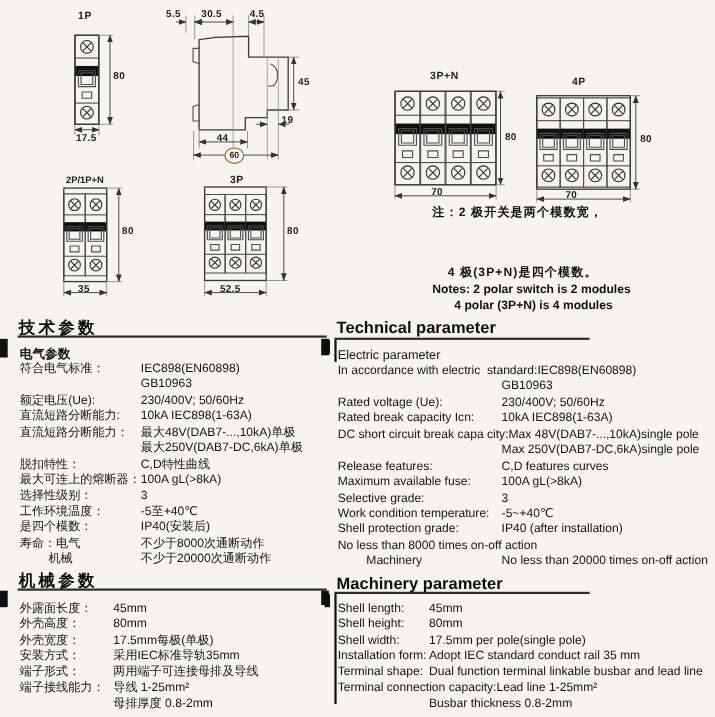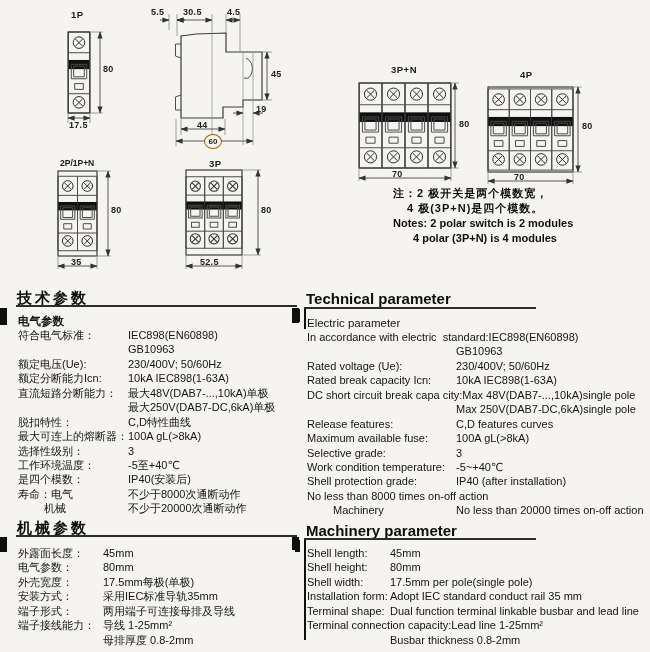--- a/index.html
+++ b/index.html
@@ -12,21 +12,21 @@
   svg .ext{stroke:#787878;stroke-width:0.7;fill:none;}
   svg .dim{stroke:#333;stroke-width:0.8;fill:none;}
   svg .aux{stroke:#8a8a8a;stroke-width:0.7;fill:none;}
   .dimtxt{position:absolute;font-size:9px;font-weight:bold;color:#222;letter-spacing:.3px;white-space:pre;}
   .dlabel{position:absolute;font-size:9.5px;font-weight:bold;color:#1a1a1a;letter-spacing:.5px;white-space:pre;}
   .circ60{position:absolute;left:204px;top:134px;width:16px;height:13px;border:1px solid #a16207;
           border-radius:50%;font-size:8px;font-weight:bold;display:flex;align-items:center;
           justify-content:center;background:#f5f4f1;color:#222;}
   .notes{position:absolute;left:393px;top:186px;font-size:11px;font-weight:bold;line-height:15px;color:#101010;}
   .notes .zh{letter-spacing:1px;}
-  .notes .ind1{padding-left:14px;}
+  .notes .ind1{padding-left:14px;margin-top:40px;}
   .notes .ind2{padding-left:20px;}
   .h-zh{position:absolute;font-size:15px;font-weight:bold;letter-spacing:3px;color:#0d0d0d;white-space:pre;}
   .h-en{position:absolute;font-size:15px;font-weight:bold;color:#0d0d0d;white-space:pre;}
   .rule{position:absolute;height:1.5px;background:#2c2c2c;}
   .mark{position:absolute;background:#0f0f0f;}
   .sub{position:absolute;font-size:11.5px;color:#141414;white-space:pre;}
   .sub.b{font-weight:bold;}
   .rows{position:absolute;font-size:11px;color:#141414;}
   .row{display:flex;height:14.45px;line-height:13.5px;align-items:flex-start;}
   .row span{white-space:pre;}
@@ -206,21 +206,21 @@
       </div>
     <div class="row">
         <span class="lbl"></span>
         <span class="val">GB10963</span>
       </div>
     <div class="row">
         <span class="lbl">额定电压(Ue):</span>
         <span class="val">230/400V; 50/60Hz</span>
       </div>
     <div class="row">
-        <span class="lbl">额定分断能力Icn:</span>
+        <span class="lbl">直流短路分断能力:</span>
         <span class="val">10kA IEC898(1-63A)</span>
       </div>
     <div class="row">
         <span class="lbl">直流短路分断能力：</span>
         <span class="val">最大48V(DAB7-...,10kA)单极</span>
       </div>
     <div class="row">
         <span class="lbl"></span>
         <span class="val">最大250V(DAB7-DC,6kA)单极</span>
       </div>
@@ -258,21 +258,21 @@
   <div class="rule" style="left:16px;top:535px;width:281px"></div>
   <div class="mark" style="left:0;top:537px;width:7px;height:15px"></div>
   <div class="mark" style="left:292px;top:537px;width:7px;height:13px"></div>
 
   <div class="rows zh-m" style="left:18px;top:547px;width:282px">
     <div class="row">
         <span class="lbl">外露面长度：</span>
         <span class="val">45mm</span>
       </div>
     <div class="row">
-        <span class="lbl">电气参数：</span>
+        <span class="lbl">外壳高度：</span>
         <span class="val">80mm</span>
       </div>
     <div class="row">
         <span class="lbl">外壳宽度：</span>
         <span class="val">17.5mm每极(单极)</span>
       </div>
     <div class="row">
         <span class="lbl">安装方式：</span>
         <span class="val">采用IEC标准导轨35mm</span>
       </div>

